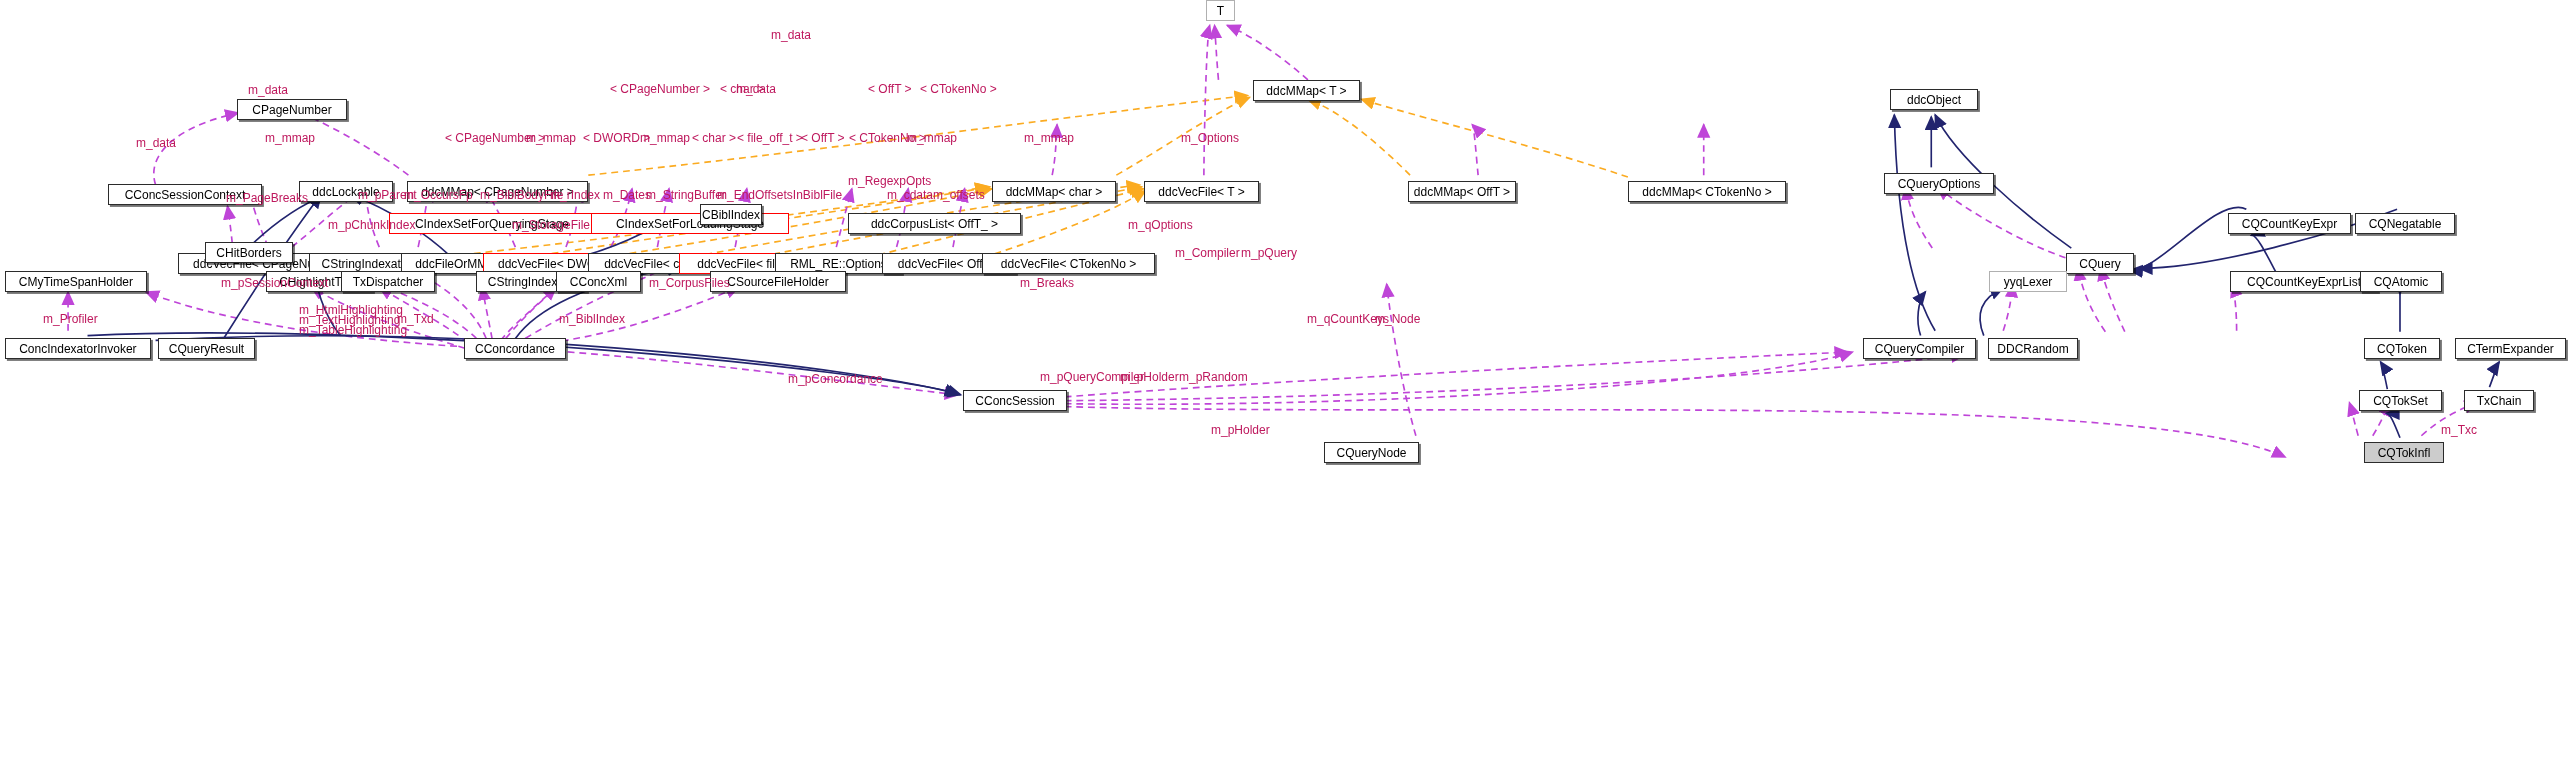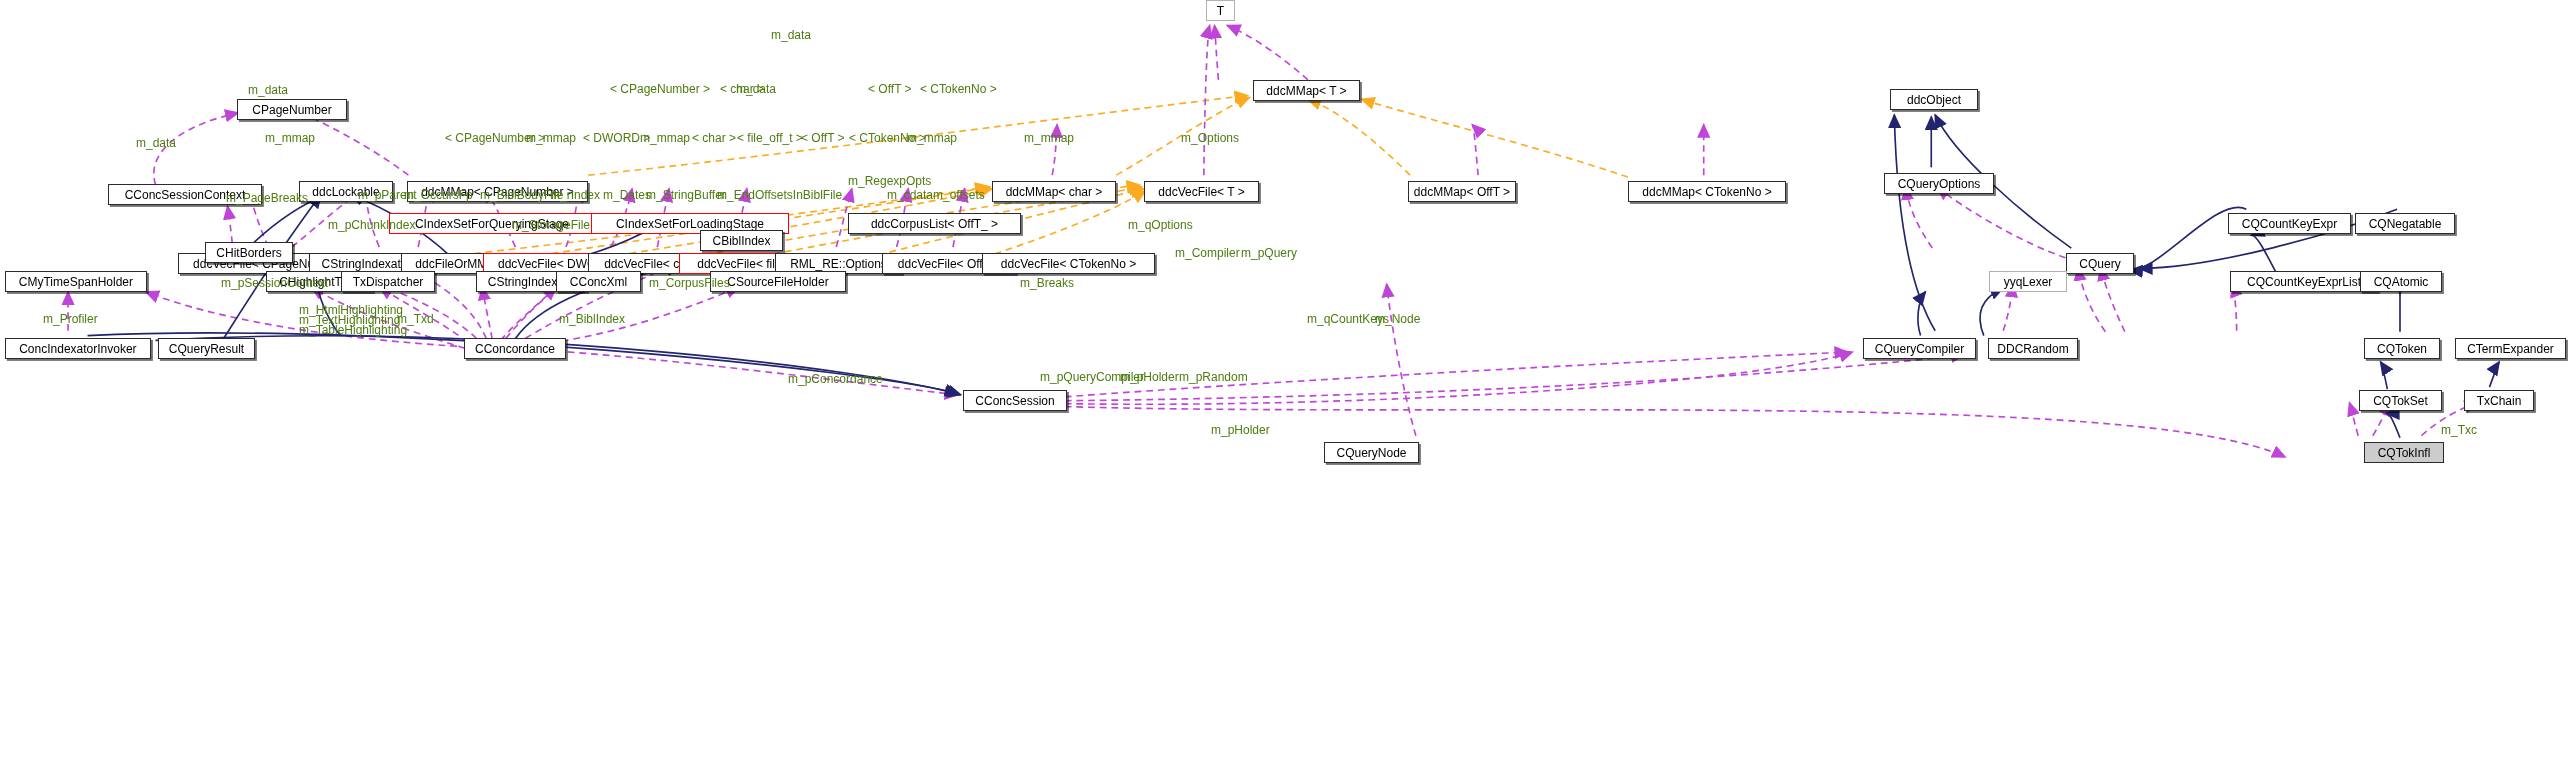--- a/index.html
+++ b/index.html
@@ -46,21 +46,21 @@
     box-shadow: none;
   }
   .node.filled {
     background: #cccccc;
     border-color: #2b2b2b;
     box-shadow: none;
   }
   .edge-label {
     position: absolute;
     font-size: 12px;
-    color: #4d7c0f;
+    color: #be185d;
     white-space: nowrap;
     line-height: 1;
     background: transparent;
   }
 </style>
 </head>
 <body>
 
 <div id="diagram-root">
 
@@ -231,21 +231,21 @@
       </div>
       <div class="node" style="left: 108px; top: 184px; width: 154px; height: 21.4px;">
         <span>CConcSessionContext</span>
       </div>
       <div class="node red" style="left: 389px; top: 213px; width: 206px; height: 21.4px;">
         <span>CIndexSetForQueryingStage</span>
       </div>
       <div class="node red" style="left: 591px; top: 213px; width: 198px; height: 21.4px;">
         <span>CIndexSetForLoadingStage</span>
       </div>
-      <div class="node" style="left: 700px; top: 230px; width: 83px; height: 21.4px;">
+      <div class="node" style="left: 700px; top: 204px; width: 62px; height: 21.4px;">
         <span>CBiblIndex</span>
       </div>
       <div class="node" style="left: 848px; top: 213px; width: 173px; height: 21.4px;">
         <span>ddcCorpusList&lt; OffT_ &gt;</span>
       </div>
       <div class="node" style="left: 2228px; top: 213px; width: 123px; height: 21.4px;">
         <span>CQCountKeyExpr</span>
       </div>
       <div class="node" style="left: 2355px; top: 213px; width: 100px; height: 21.4px;">
         <span>CQNegatable</span>

